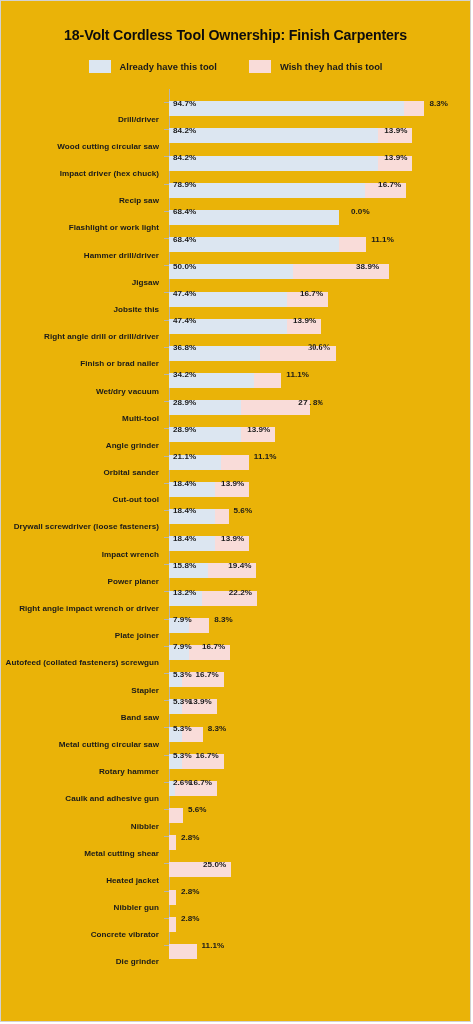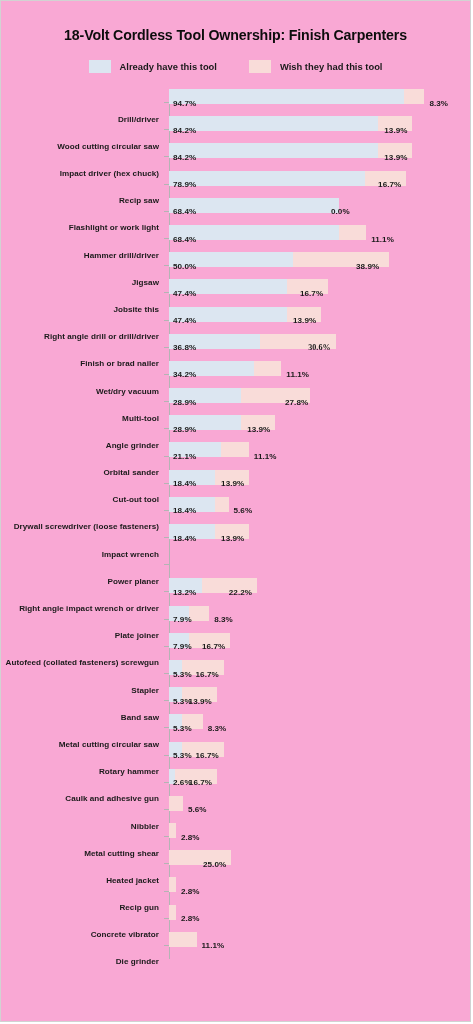--- a/index.html
+++ b/index.html
@@ -7,21 +7,21 @@
     width:473px;height:1024px;
     font-family:"Liberation Sans", sans-serif;
     color:#1a1a1a;
     -webkit-font-smoothing:antialiased;
   }
   #frame{
     position:relative;
     width:471px;height:1022px;
     margin:0;
     border:1px solid #d2d2d2;
-    background:#f9a8d4;
+    background:#eab308;
     box-sizing:border-box;
     overflow:hidden;
   }
   #chart-title{
     text-align:center;
     font-size:14.2px;
     font-weight:bold;
     letter-spacing:-0.15px;
     color:#0d0d0d;
     margin:26px 0 0 0;
@@ -73,21 +73,21 @@
     width:5px;
     height:1px;
     background:#b4b4b4;
     flex:0 0 5px;
   }
   .bars{
     position:relative;
     flex:1;
     height:100%;
     display:flex;
-    align-items:flex-start;
+    align-items:flex-end;
   }
   .seg{
     height:15px;
     display:block;
   }
   .seg-have{background:#dce6f1;}
   .seg-wish{background:#f9dcd9;}
   .val{
     font-size:8.1px;
     font-weight:bold;
@@ -160,21 +160,21 @@
             <span class="val" style="left: 209.088px;">16.7%</span>
           </div>
         </div>
         <div class="row">
           <div class="row-label">Flashlight or work light</div>
           <div class="row-tick"></div>
           <div class="bars">
             <span class="seg seg-have" style="width: 169.632px;"></span>
             <span class="seg seg-wish" style="width: 0px;"></span>
             <span class="val" style="left: 4px;">68.4%</span>
-            <span class="val" style="left: 162px;">0.0%</span>
+            <span class="val" style="left: 182px;">0.0%</span>
           </div>
         </div>
         <div class="row">
           <div class="row-label">Hammer drill/driver</div>
           <div class="row-tick"></div>
           <div class="bars">
             <span class="seg seg-have" style="width: 169.632px;"></span>
             <span class="seg seg-wish" style="width: 27.528px;"></span>
             <span class="val" style="left: 4px;">68.4%</span>
             <span class="val" style="left: 202.16px;">11.1%</span>
@@ -230,21 +230,21 @@
             <span class="val" style="left: 117.344px;">11.1%</span>
           </div>
         </div>
         <div class="row">
           <div class="row-label">Multi-tool</div>
           <div class="row-tick"></div>
           <div class="bars">
             <span class="seg seg-have" style="width: 71.672px;"></span>
             <span class="seg seg-wish" style="width: 68.944px;"></span>
             <span class="val" style="left: 4px;">28.9%</span>
-            <span class="val" style="left: 116px;">27.8%</span>
+            <span class="val" style="left: 129px; font-family: Liberation Mono, monospace;">27.8%</span>
           </div>
         </div>
         <div class="row">
           <div class="row-label">Angle grinder</div>
           <div class="row-tick"></div>
           <div class="bars">
             <span class="seg seg-have" style="width: 71.672px;"></span>
             <span class="seg seg-wish" style="width: 34.472px;"></span>
             <span class="val" style="left: 4px;">28.9%</span>
             <span class="val" style="left: 78.144px;">13.9%</span>
@@ -286,20 +286,26 @@
           <div class="bars">
             <span class="seg seg-have" style="width: 45.632px;"></span>
             <span class="seg seg-wish" style="width: 34.472px;"></span>
             <span class="val" style="left: 4px;">18.4%</span>
             <span class="val" style="left: 52.104px;">13.9%</span>
           </div>
         </div>
         <div class="row">
           <div class="row-label">Power planer</div>
           <div class="row-tick"></div>
+          <div class="bars">
+            <span class="seg seg-have" style="width: 39.184px;"></span>
+            <span class="seg seg-wish" style="width: 48.112px;"></span>
+            <span class="val" style="left: 4px;">15.8%</span>
+            <span class="val" style="left: 59.296px;">19.4%</span>
+          </div>
         </div>
         <div class="row">
           <div class="row-label">Right angle impact wrench or driver</div>
           <div class="row-tick"></div>
           <div class="bars">
             <span class="seg seg-have" style="width: 32.736px;"></span>
             <span class="seg seg-wish" style="width: 55.056px;"></span>
             <span class="val" style="left: 4px;">13.2%</span>
             <span class="val" style="left: 59.792px;">22.2%</span>
           </div>
@@ -395,21 +401,21 @@
         <div class="row">
           <div class="row-label">Heated jacket</div>
           <div class="row-tick"></div>
           <div class="bars">
             <span class="seg seg-have" style="width: 0px;"></span>
             <span class="seg seg-wish" style="width: 62px;"></span>
             <span class="val" style="left: 34px;">25.0%</span>
           </div>
         </div>
         <div class="row">
-          <div class="row-label">Recip gun</div>
+          <div class="row-label">Nibbler gun</div>
           <div class="row-tick"></div>
           <div class="bars">
             <span class="seg seg-have" style="width: 0px;"></span>
             <span class="seg seg-wish" style="width: 6.944px;"></span>
             <span class="val" style="left: 11.944px;">2.8%</span>
           </div>
         </div>
         <div class="row">
           <div class="row-label">Concrete vibrator</div>
           <div class="row-tick"></div>

